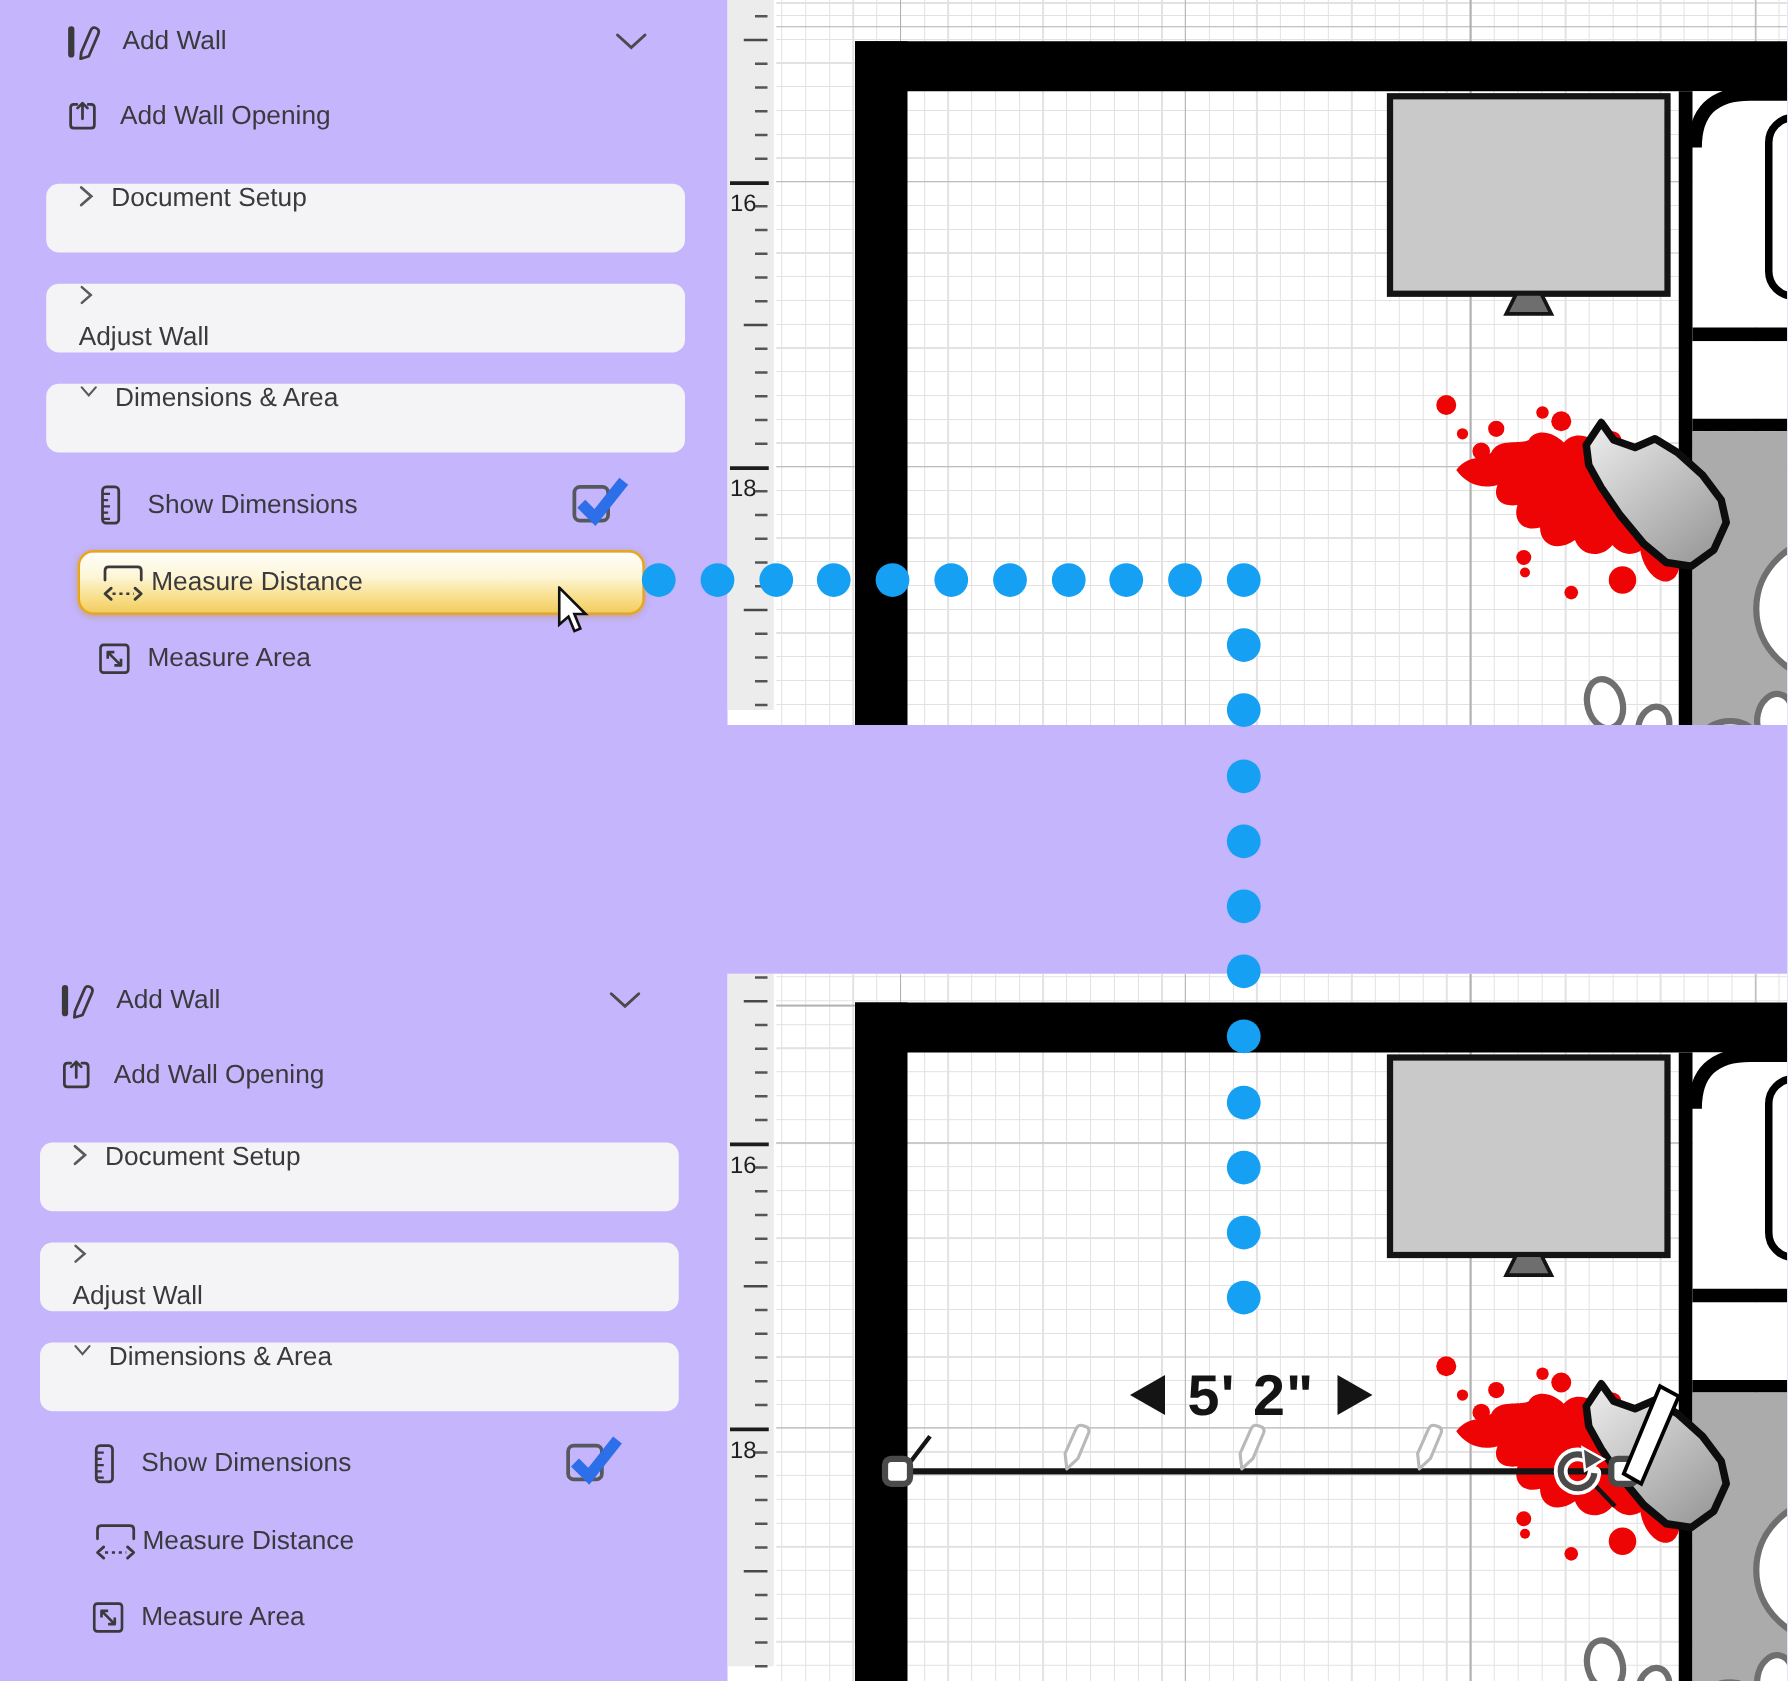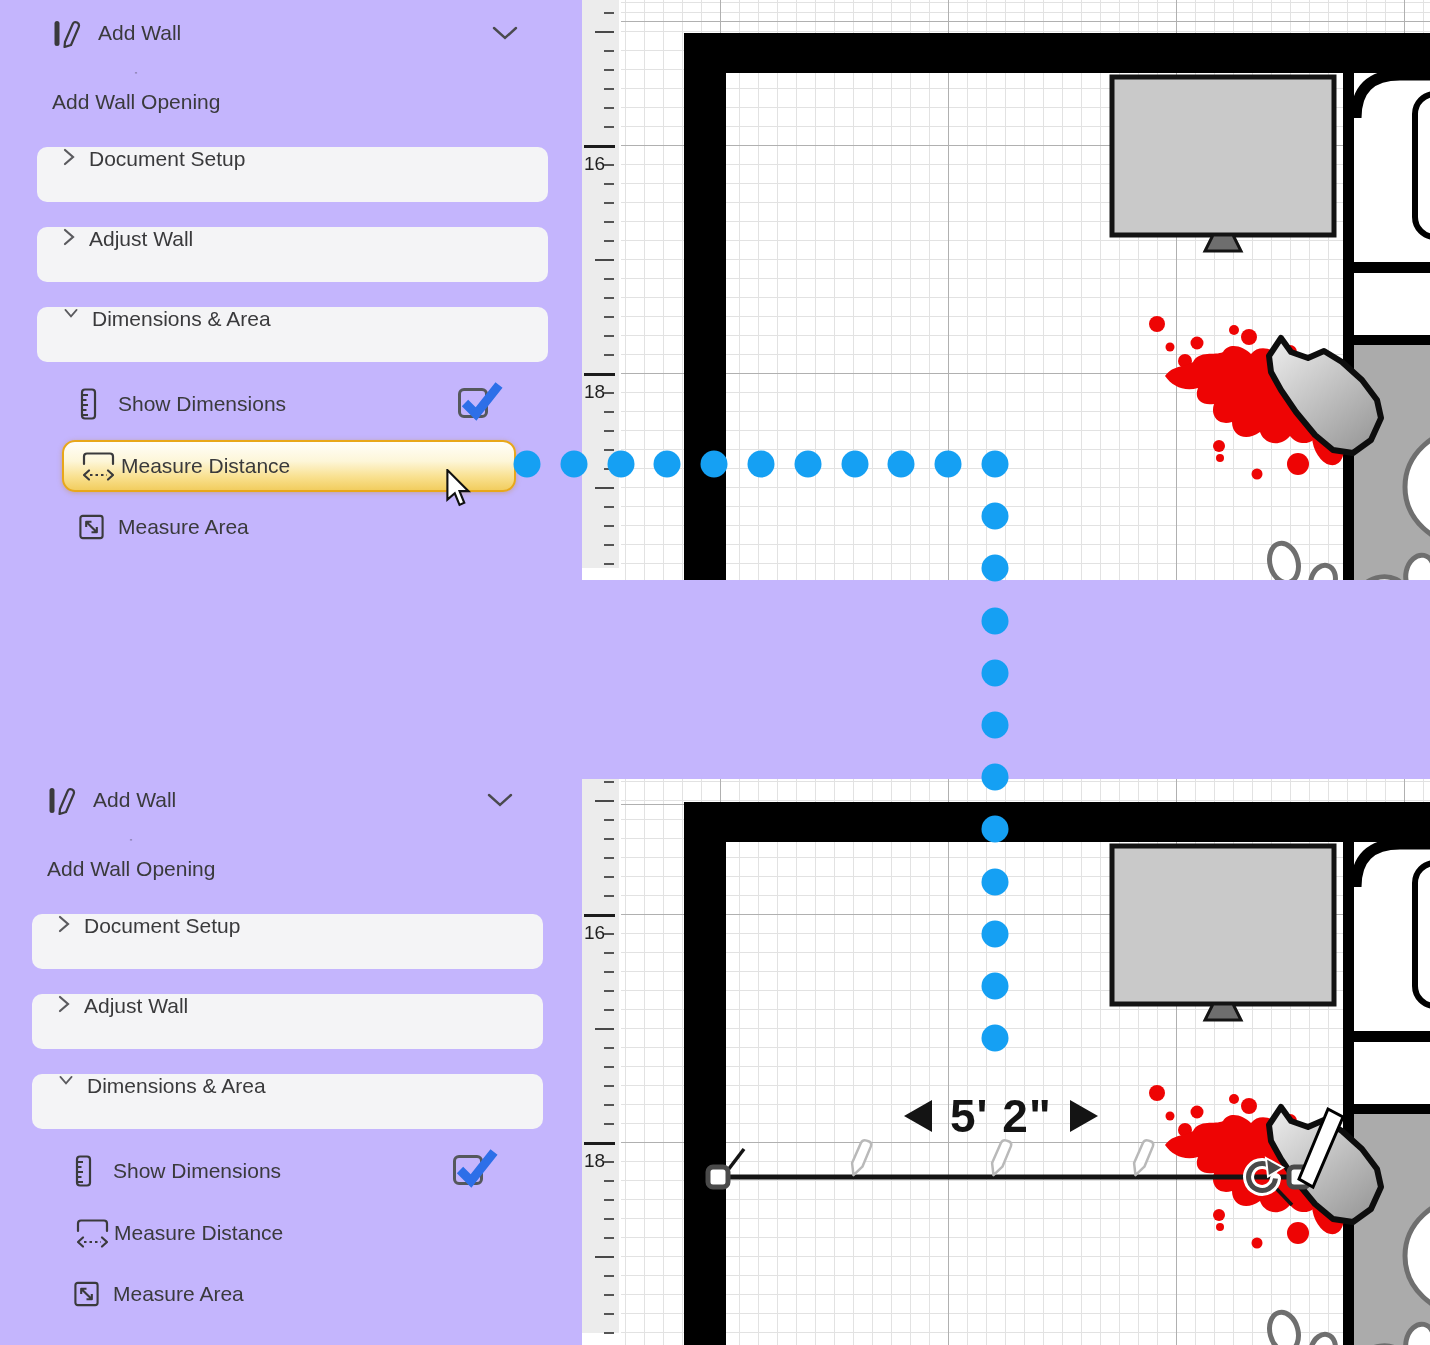--- a/index.html
+++ b/index.html
@@ -5,25 +5,25 @@
   html,body{margin:0;padding:0;background:#fff;}
   .page{position:relative;width:1430px;height:1345px;overflow:hidden;background:#c4b5fd;
         font-family:"Liberation Sans",sans-serif;}
 
   
   .sidebar{position:absolute;left:0;top:0;width:560px;height:767px;z-index:10;color:#3a3a3c;}
   #sidebarBottom{top:767px;left:-5px;height:578px;}
   .srow{position:absolute;display:flex;align-items:center;}
   .slabel{font-size:21px;color:#3a3a3c;white-space:nowrap;}
   .r-addwall{left:53px;top:12px;height:42px;gap:17px;}
-  .r-opening{left:52px;top:72px;height:42px;gap:16px;flex-direction:column;}
+  .r-opening{left:52px;top:72px;height:42px;gap:16px;}
   .addwall-chevron{position:absolute;left:492px;top:26px;}
   .bar{position:absolute;left:37px;width:511px;height:55px;background:#f4f4f6;border-radius:10px;
        display:flex;align-items:flex-start;padding-left:26px;gap:13px;box-sizing:border-box;}
-  .bar-doc{top:147px;} .bar-adj{top:227px;} .bar-dim{top:307px;}
+  .bar-doc{top:147px;} .bar-adj{top:227px;flex-direction:column;} .bar-dim{top:307px;}
   .tool-show{left:80px;top:386px;height:36px;gap:20px;}
   .tool-md-plain{left:80px;top:448px;height:36px;gap:4px;}
   .tool-area{left:78px;top:509px;height:36px;gap:13px;}
   .checkbox{position:absolute;left:458px;top:388px;width:30px;height:30px;border:3px solid #55585c;
             border-radius:6px;box-sizing:border-box;}
   .checkbox svg{position:absolute;left:2px;top:-10px;overflow:visible;}
   .mbtn{position:absolute;left:62px;top:440px;width:454px;height:52px;border-radius:13px;
         border:2.5px solid #e8a71a;box-sizing:border-box;display:flex;align-items:center;
         padding-left:17px;gap:5px;
         background:linear-gradient(180deg,#fffefa 0%,#fdf6d8 40%,#f9e191 72%,#f2cd5f 100%);

